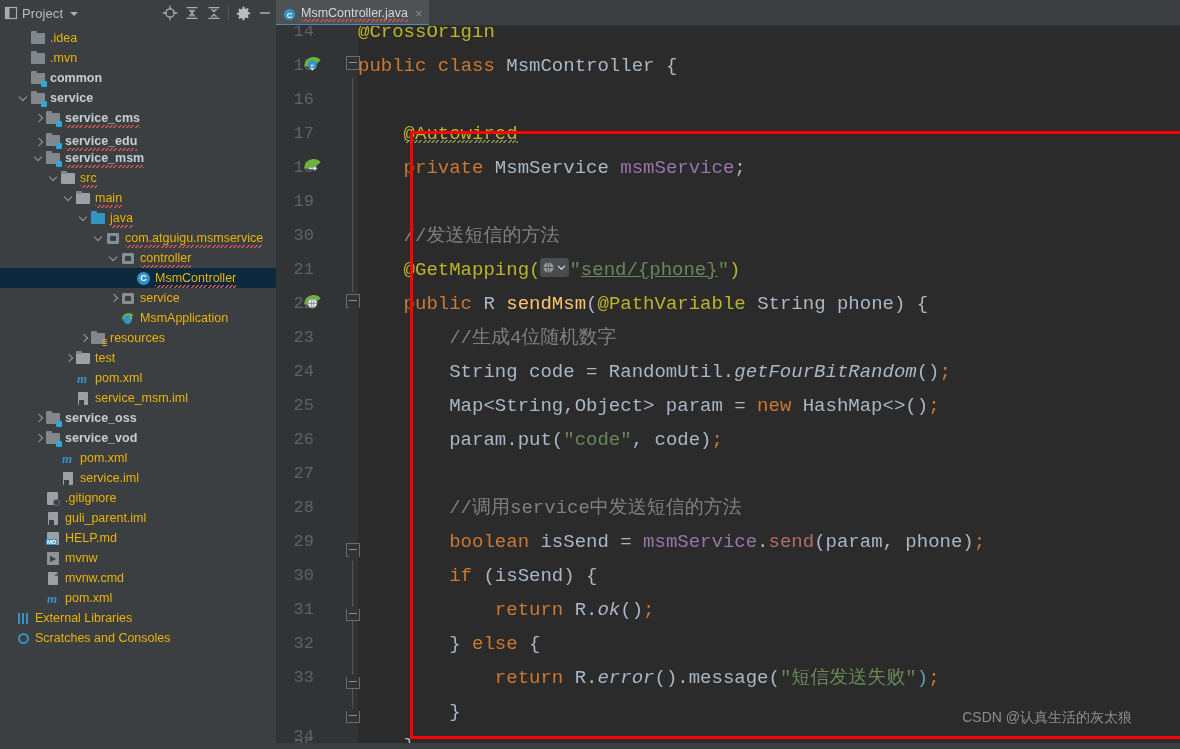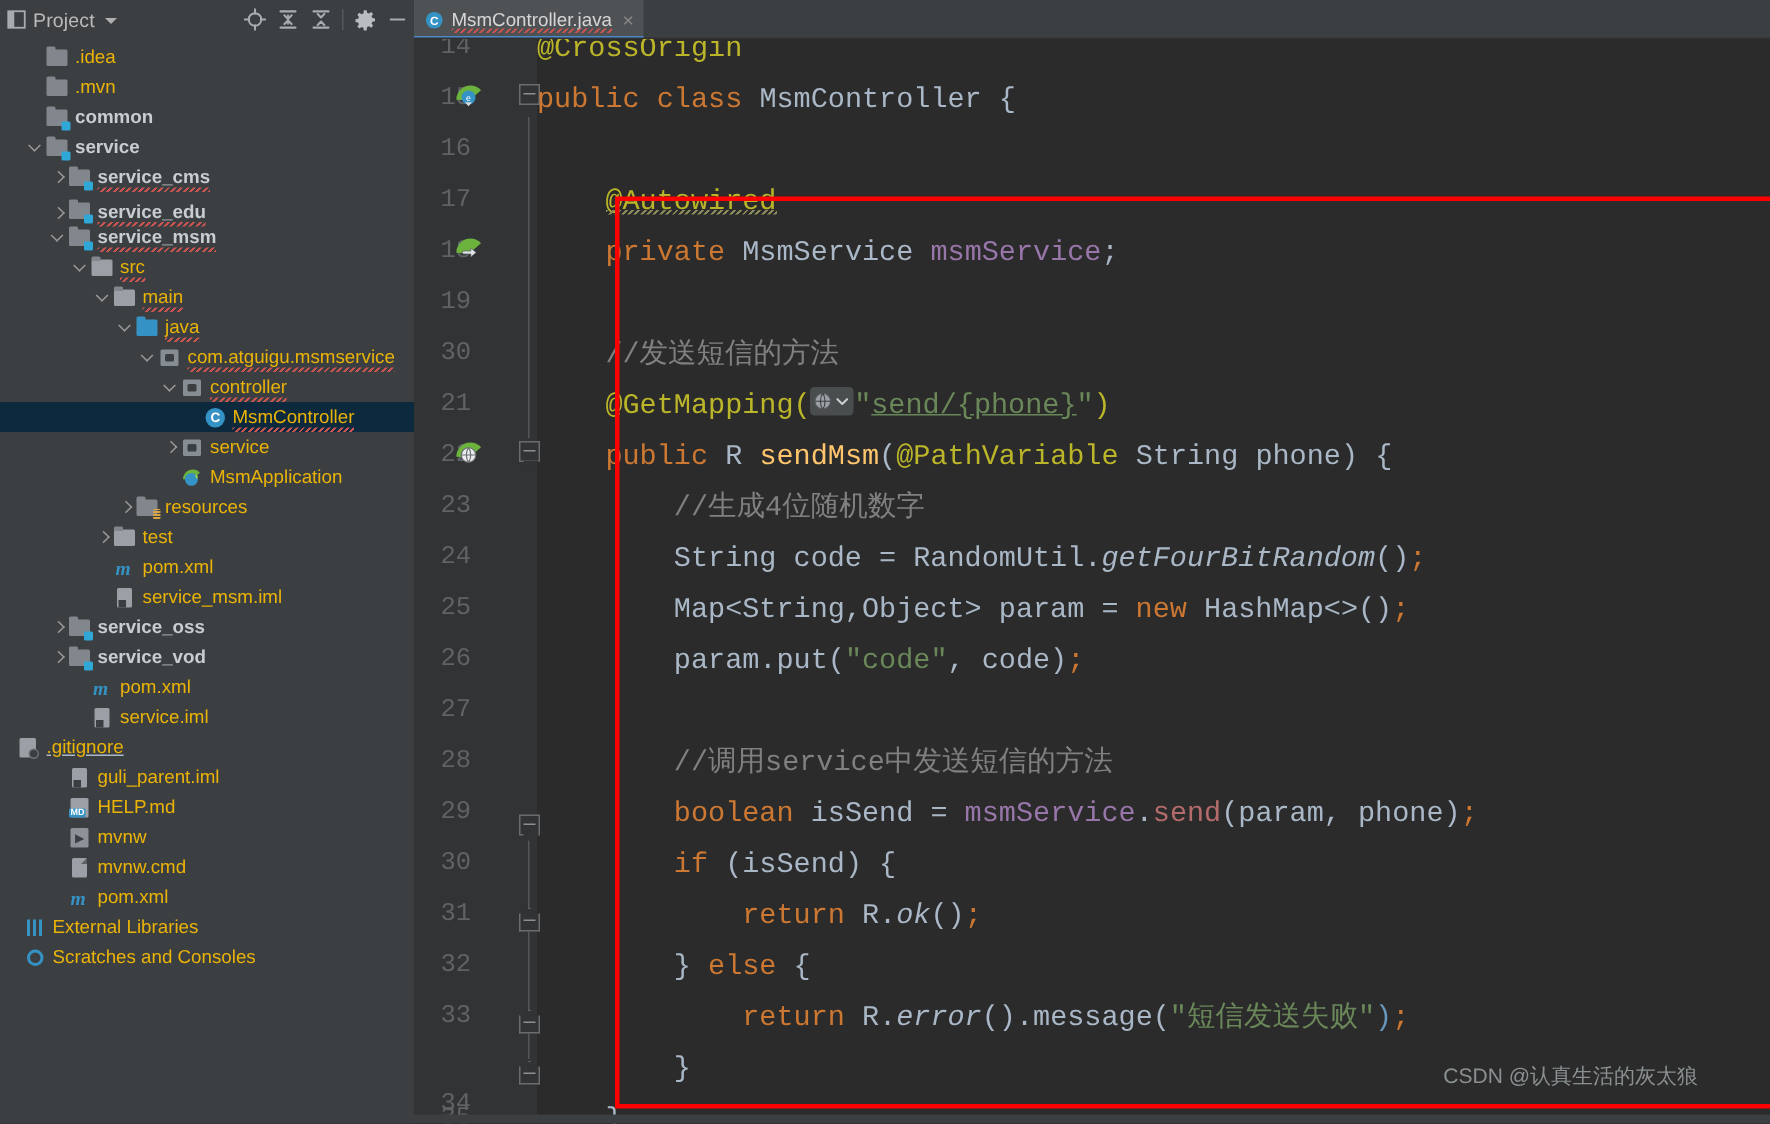--- a/index.html
+++ b/index.html
@@ -459,21 +459,21 @@
           </span>
           <span class="nlabel plain">pom.xml</span>
         </div>
         <div class="node" style="padding-left: 49px;">
           <span class="arrow none"></span>
           <span class="nico">
             <span class="iml"></span>
           </span>
           <span class="nlabel plain">service.iml</span>
         </div>
-        <div class="node" style=" text-decoration: underline;">
+        <div class="node" style="padding-left: 34px;">
           <span class="arrow none"></span>
           <span class="nico">
             <span class="gitig"></span>
           </span>
           <span class="nlabel plain">.gitignore</span>
         </div>
         <div class="node" style="padding-left: 34px;">
           <span class="arrow none"></span>
           <span class="nico">
             <span class="iml"></span>

